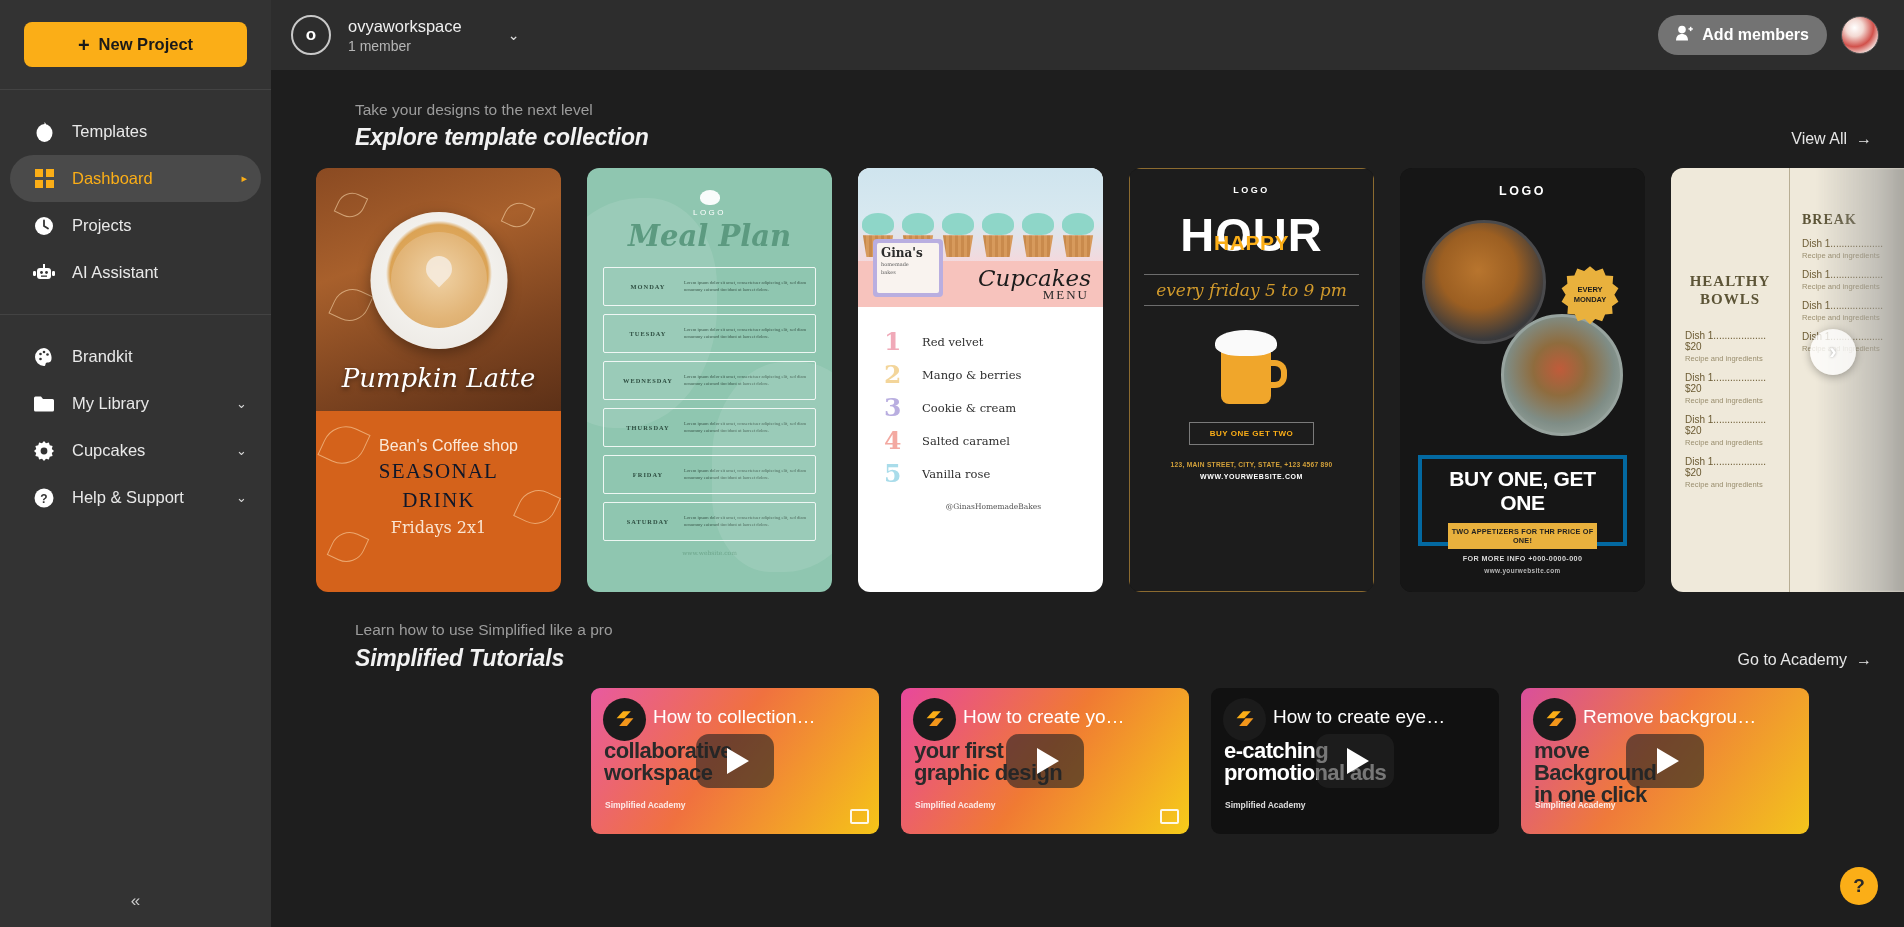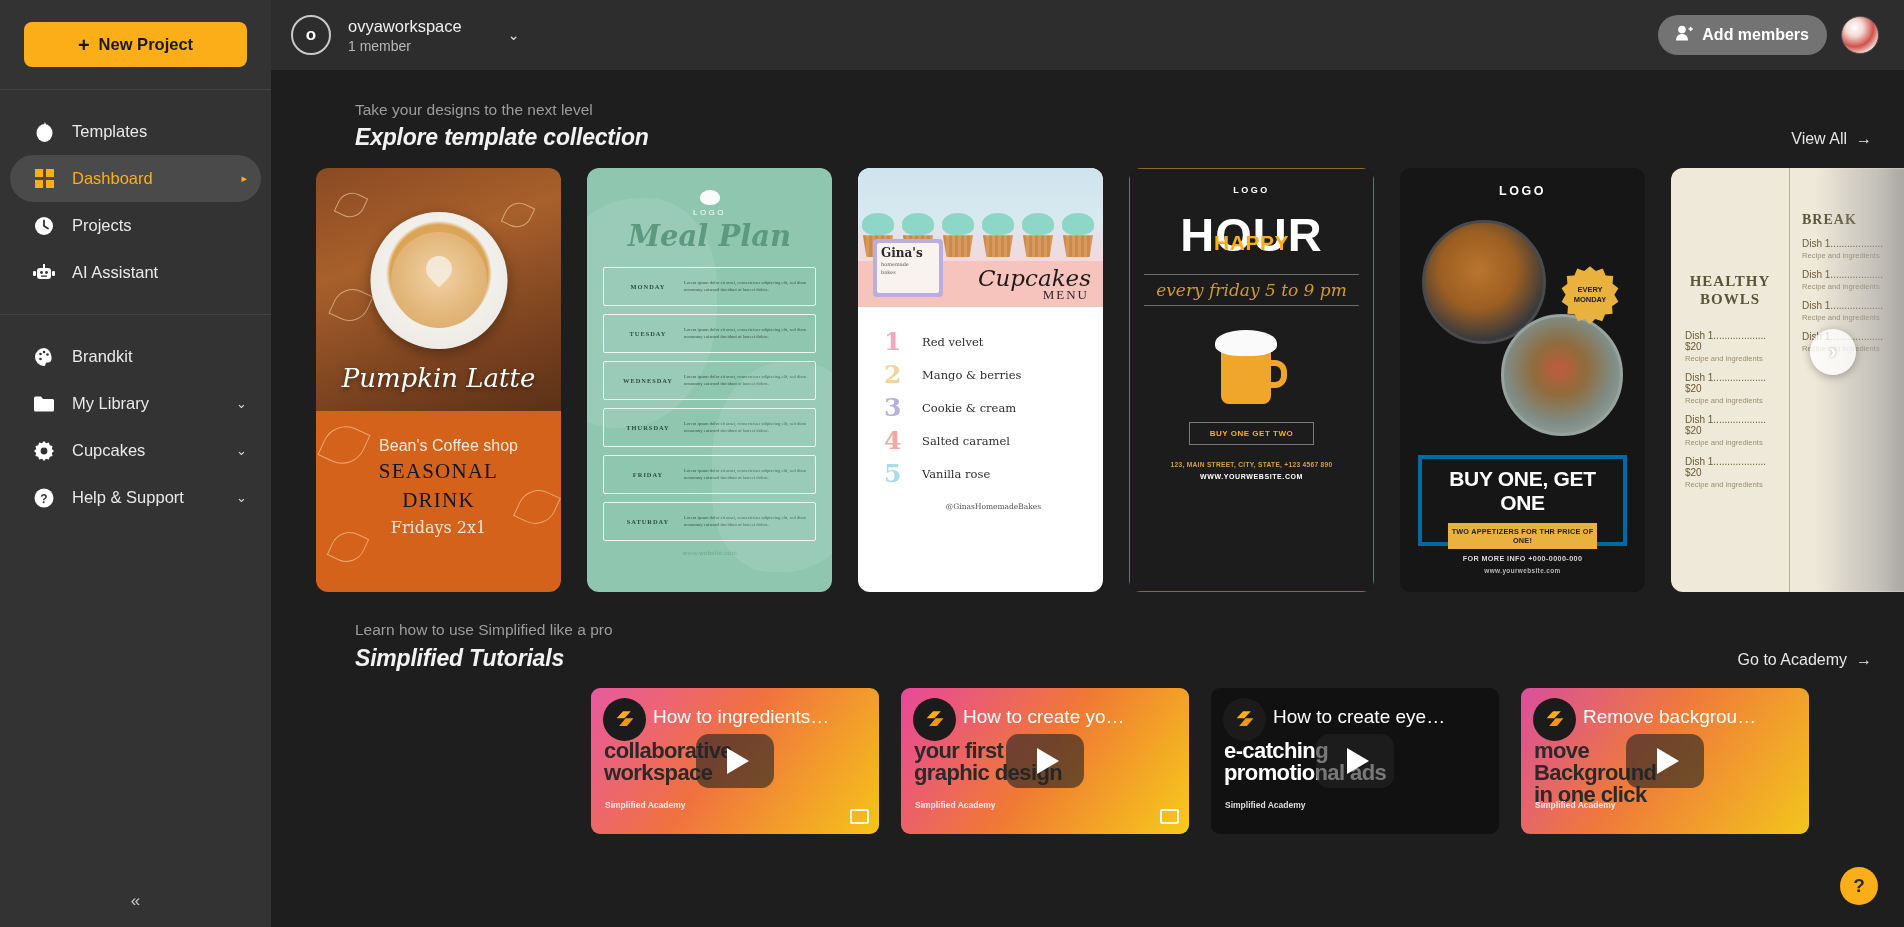--- a/index.html
+++ b/index.html
@@ -621,21 +621,21 @@
             <span>collaborative</span><br>
             <span>workspace</span>
           </div>
           <div class="tut-acad">Simplified Academy</div>
           <div class="tut-badge">
             <svg width="22" height="22" viewBox="0 0 34 34">
                 <path d="M26 5 L14 5 L4 16 L16 16 Z" fill="#FBAE17"></path>
                 <path d="M30 16 L18 16 L8 28 L20 28 Z" fill="#f2961b"></path>
               </svg>
           </div>
-          <div class="tut-title">How to ingredients…</div>
+          <div class="tut-title">How to collection…</div>
           <div class="tut-play"></div>
           <div class="tut-imgicon"></div>
         </div>
 
         <div class="tut-card">
           <div class="tut-thumb tut-g2"></div>
           <div class="tut-overlaytext">
             <span>your first</span><br>
             <span>graphic design</span>
           </div>

